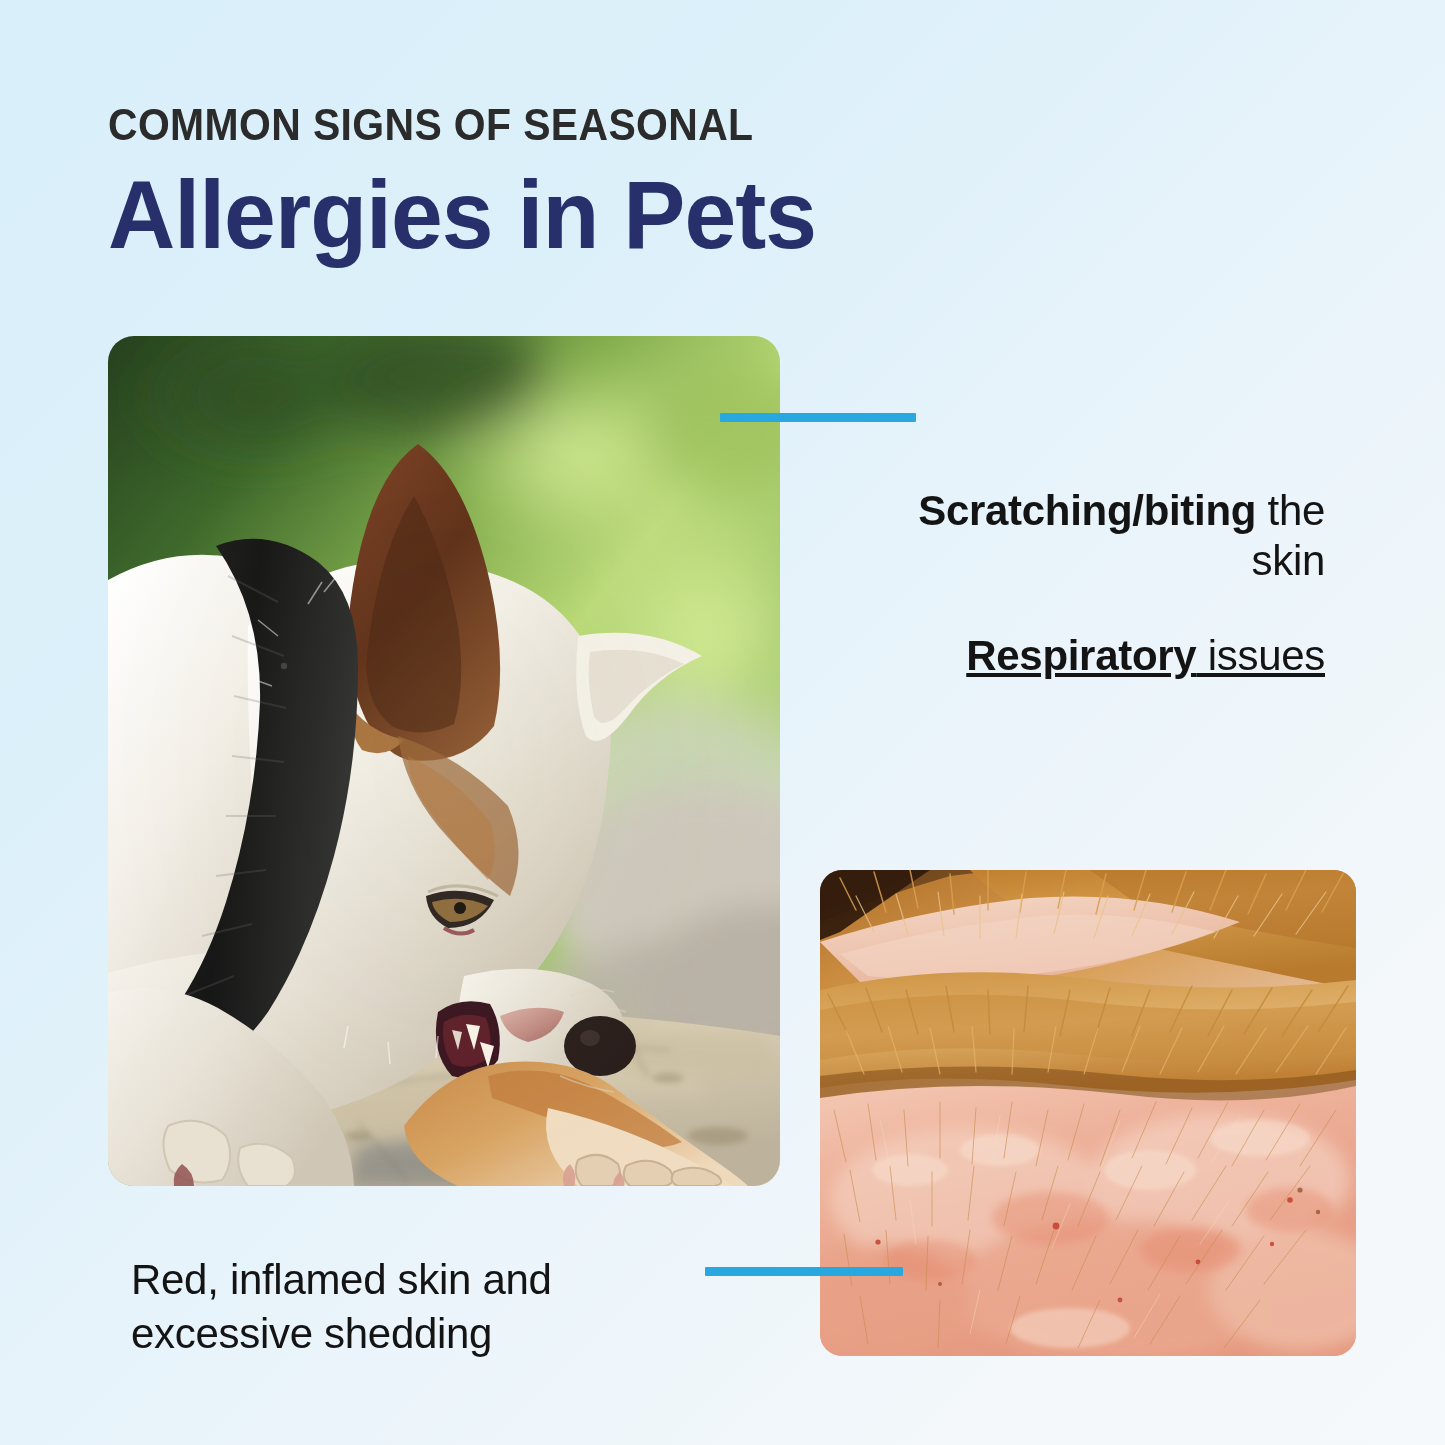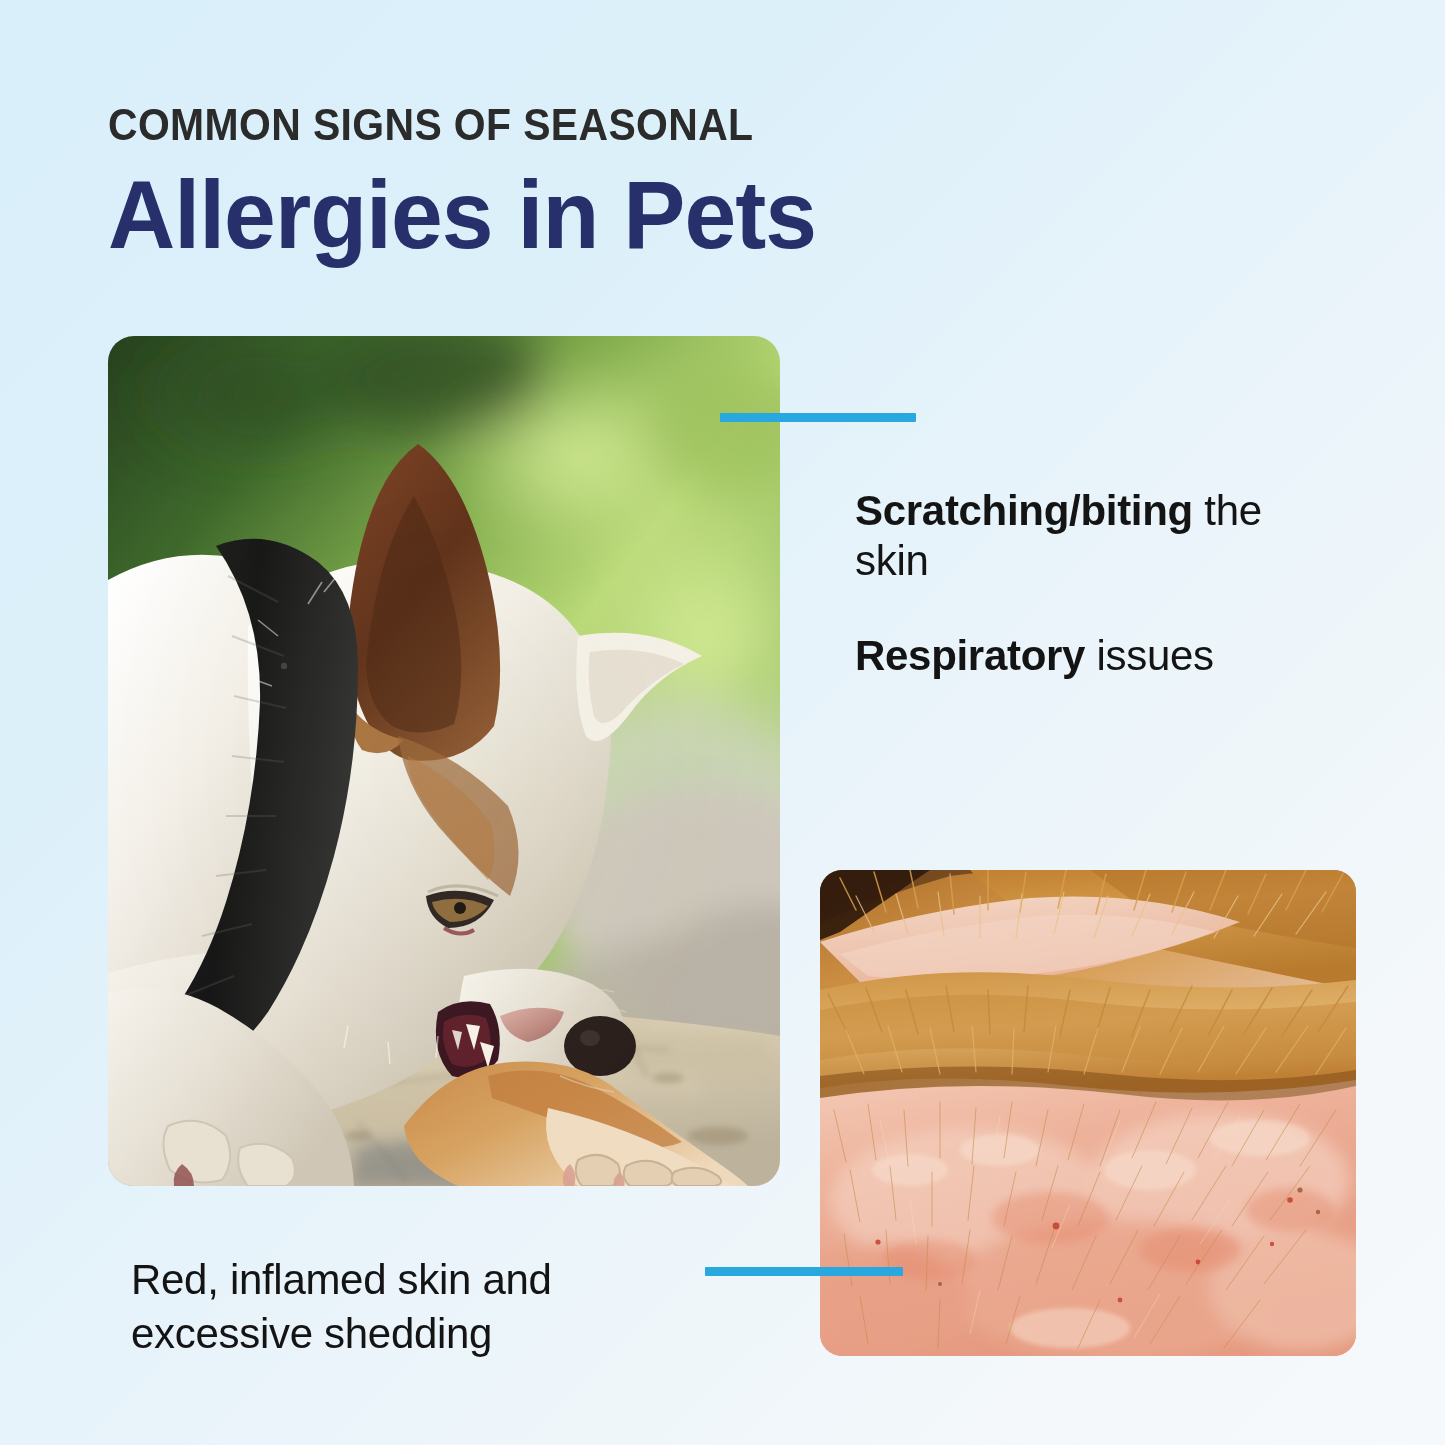--- a/index.html
+++ b/index.html
@@ -30,22 +30,22 @@
   #dog-photo  { left:108px; top:336px; width:672px; height:850px; border-radius:26px; }
   #skin-photo { left:820px; top:870px; width:536px; height:486px; border-radius:22px; }
 
   
   .connector { position:absolute; background:#29a8e0; height:9px; border-radius:1px; }
   #connector-top    { left:720px; top:413px;  width:196px; }
   #connector-bottom { left:705px; top:1267px; width:198px; z-index:5; }
 
   
   #symptom-list { position:absolute; left:855px; top:486px; width:470px; }
-  .symptom { font-size:42px; line-height:1.18; color:#141414; margin-bottom:46px; letter-spacing:-0.3px; }
-  .symptom:last-child { margin-bottom:0; }
+  .symptom { font-size:42px; line-height:1.18; color:#141414; margin-bottom:46px; letter-spacing:-0.3px;text-align:right; }
+  .symptom:last-child { margin-bottom:0;text-decoration:underline; }
   .symptom b { font-weight:bold; }
   .symptom span.reg { font-weight:normal; }
 
   
   #bottom-caption {
     position:absolute; left:131px; top:1253px; width:600px;
     font-size:42px; line-height:1.28; color:#141414; letter-spacing:-0.3px;
   }
   #bottom-caption b { font-weight:normal; }
 </style>

